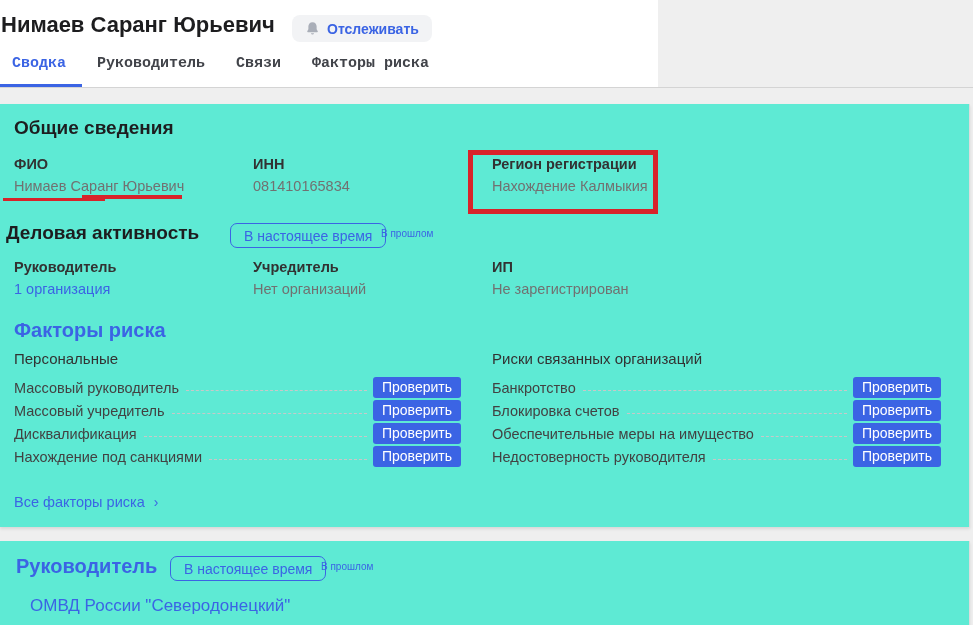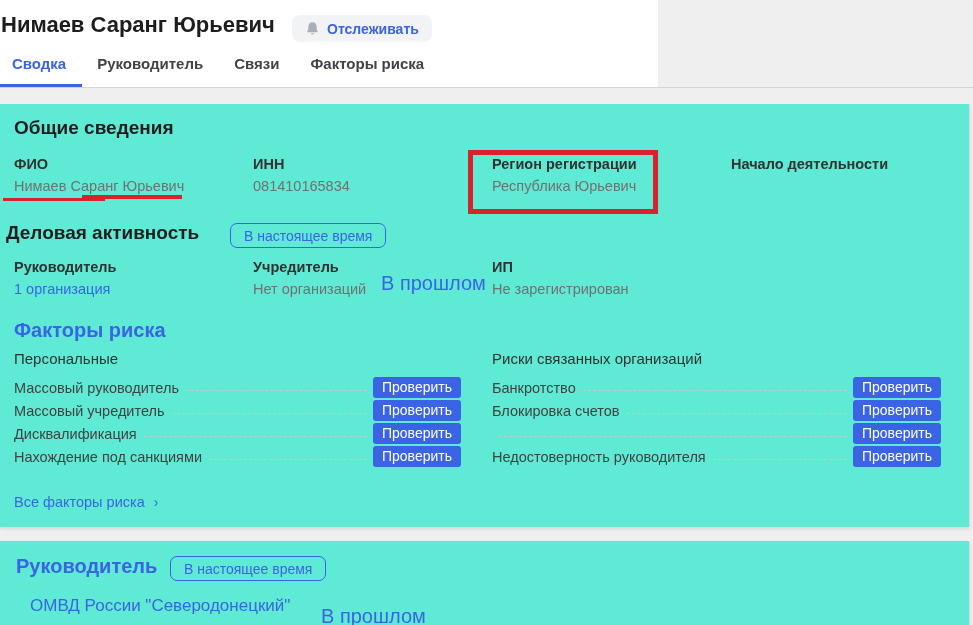--- a/index.html
+++ b/index.html
@@ -23,21 +23,21 @@
   .follow-btn {
     position: absolute; left: 292px; top: 15px; height: 27px;
     display: flex; align-items: center; gap: 7px;
     background: #f2f3f5; border: none; border-radius: 8px;
     padding: 0 13px; cursor: pointer;
   }
   .follow-btn .bell { display: inline-flex; }
   .follow-btn span.lbl {
     font-size: 14px; font-weight: 700; color: #3b64e4; white-space: nowrap;
   }
-  .tabs { position: absolute; left: 12px; top: 55px; display: flex; gap: 31px; }
+  .tabs { position: absolute; left: 12px; top: 55px; display: flex; gap: 31px; font-family: Liberation Mono, monospace; }
   .tab { font-size: 15px; font-weight: 700; color: #414349; cursor: pointer; white-space: nowrap; }
   .tab.active { color: #3b64e4; }
   .tab-underline { position: absolute; left: 0; top: 84px; width: 82px; height: 3px; background: #3b64e4; }
   .header-border { position: absolute; left: 0; top: 87px; width: 973px; height: 1px; background: #d4d4d4; }
 
   
   .card {
     position: absolute; left: 0; width: 970px; background: #5eead4;
     border-right: 1px solid #dcdcdc;
     box-shadow: 0 2px 3px rgba(0,0,0,0.10);
@@ -56,21 +56,21 @@
     display: inline-block; width: 14px; height: 14px; border-radius: 50%;
     background: #a2a7b0; color: #ffffff; font-size: 10px; font-weight: 700;
     text-align: center; line-height: 14px; vertical-align: -2px; margin-left: 5px;
   }
 
   .toggle-pill {
     position: absolute; height: 25px; display: flex; align-items: center;
     border: 1px solid #3b64e4; border-radius: 7px; background: transparent;
     color: #3b64e4; font-size: 14px; padding: 0 13px; cursor: pointer; white-space: nowrap;
   }
-  .link-plain { position: absolute; font-size: 20px; color: #3b64e4; cursor: pointer; white-space: nowrap; margin-top: 44px; }
+  .link-plain { position: absolute; font-size: 10px; color: #3b64e4; cursor: pointer; white-space: nowrap; }
 
   .risk-col { position: absolute; top: 246px; }
   .risk-col .col-head { font-size: 15px; font-weight: 400; color: #323232; margin-bottom: 9px; white-space: nowrap; }
   .risk-row { height: 23px; display: flex; align-items: center; }
   .risk-row .r-label { font-size: 14.5px; color: #424242; white-space: nowrap; }
   .risk-row .leader { flex: 1; border-bottom: 1px dashed #c8c8c8; margin: 6px 6px 0 7px; }
   .check-btn {
     background: #3b64e4; color: #ffffff; border: none; border-radius: 3px;
     font-family: inherit; font-size: 14px; padding: 2px 9px 3px; cursor: pointer; white-space: nowrap;
   }
@@ -121,24 +121,23 @@
   <div class="field" style="left:14px;top:52px;">
     <div class="f-label">ФИО</div>
     <div class="f-value">Нимаев Саранг Юрьевич</div>
   </div>
   <div class="field" style="left:253px;top:52px;">
     <div class="f-label">ИНН</div>
     <div class="f-value">081410165834</div>
   </div>
   <div class="field" style="left:492px;top:52px;">
     <div class="f-label">Регион регистрации</div>
-    <div class="f-value">Республика Юрьевич</div>
+    <div class="f-value">Нахождение Калмыкия</div>
   </div>
   <div class="field" style="left:731px;top:52px;">
-    <div class="f-label">Начало деятельности</div>
   </div>
 
   <div class="anno-box"></div>
   <div class="anno-line s1"></div>
   <div class="anno-line s2"></div>
 
   <div class="h-dark" style="position:absolute;left:6px;top:118px;">Деловая активность</div>
   <button class="toggle-pill" style="left:230px;top:119px;">В настоящее время</button>
   <div class="link-plain" style="left:381px;top:124px;">В прошлом</div>
 
@@ -187,20 +186,21 @@
       <span class="r-label">Банкротство</span>
       <span class="leader"></span>
       <button class="check-btn">Проверить</button>
     </div>
     <div class="risk-row">
       <span class="r-label">Блокировка счетов</span>
       <span class="leader"></span>
       <button class="check-btn">Проверить</button>
     </div>
     <div class="risk-row">
+      <span class="r-label">Обеспечительные меры на имущество</span>
       <span class="leader"></span>
       <button class="check-btn">Проверить</button>
     </div>
     <div class="risk-row">
       <span class="r-label">Недостоверность руководителя</span>
       <span class="leader"></span>
       <button class="check-btn">Проверить</button>
     </div>
   </div>
 

